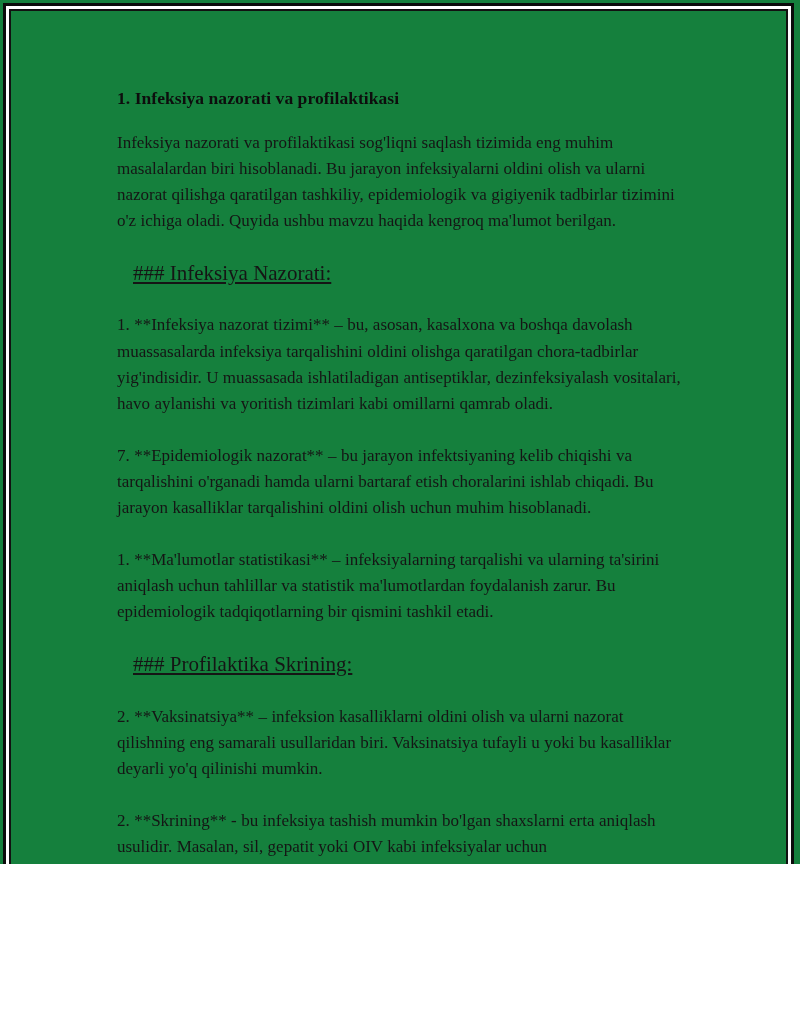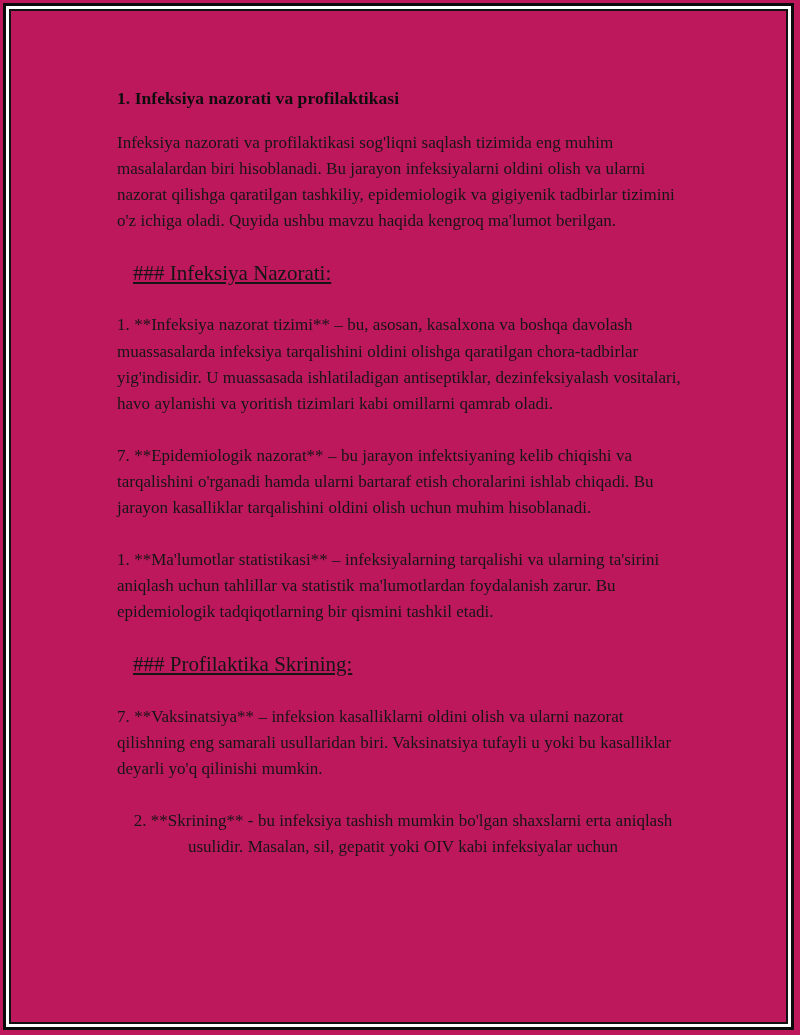--- a/index.html
+++ b/index.html
@@ -12,22 +12,22 @@
     height: 1035px;
     font-family: "Liberation Serif", "DejaVu Serif", serif;
     color: #141414;
     -webkit-font-smoothing: antialiased;
   }
 
   
   #page {
     position: relative;
     width: 800px;
-    height: 1035px;
-    background: #be185d;
+    height: 864px;
+    background: #15803d;
     box-sizing: border-box;
     overflow: hidden;
   }
   .frame-outer {
     position: absolute;
     left: 3px;
     top: 3px;
     width: 791px;
     height: 1027px;
     border: 3px solid #0b0b0b;
@@ -73,21 +73,21 @@
   }
 
   p.para {
     font-size: 17px;
     line-height: 26.1px;
     margin: 0 0 26px 0;
     text-align: left;
     color: #151515;
     word-spacing: 0.15px;
   }
-  p.para:last-child { margin-bottom: 13px; text-align: center; }
+  p.para:last-child { margin-bottom: 13px; }
 
   p.subheading {
     font-size: 21px;
     line-height: 26.1px;
     margin: 0 0 26px 16px;
     color: #151515;
     text-decoration: underline;
   }
 </style>
 </head>
@@ -101,18 +101,18 @@
 
   <div id="doc">
     <h1 class="doc-heading">1. Infeksiya nazorati va profilaktikasi</h1>
     <div id="blocks">
         <p class="para">Infeksiya nazorati va profilaktikasi sog'liqni saqlash tizimida eng muhim masalalardan biri hisoblanadi. Bu jarayon infeksiyalarni oldini olish va ularni nazorat qilishga qaratilgan tashkiliy, epidemiologik va gigiyenik tadbirlar tizimini o'z ichiga oladi. Quyida ushbu mavzu haqida kengroq ma'lumot berilgan.</p>
         <p class="subheading">### Infeksiya Nazorati:</p>
         <p class="para">1. **Infeksiya nazorat tizimi** – bu, asosan, kasalxona va boshqa davolash muassasalarda infeksiya tarqalishini oldini olishga qaratilgan chora-tadbirlar yig'indisidir. U muassasada ishlatiladigan antiseptiklar, dezinfeksiyalash vositalari, havo aylanishi va yoritish tizimlari kabi omillarni qamrab oladi.</p>
         <p class="para">7. **Epidemiologik nazorat** – bu jarayon infektsiyaning kelib chiqishi va tarqalishini o'rganadi hamda ularni bartaraf etish choralarini ishlab chiqadi. Bu jarayon kasalliklar tarqalishini oldini olish uchun muhim hisoblanadi.</p>
         <p class="para">1. **Ma'lumotlar statistikasi** – infeksiyalarning tarqalishi va ularning ta'sirini aniqlash uchun tahlillar va statistik ma'lumotlardan foydalanish zarur. Bu epidemiologik tadqiqotlarning bir qismini tashkil etadi.</p>
         <p class="subheading">### Profilaktika Skrining:</p>
-        <p class="para">7. **Vaksinatsiya** – infeksion kasalliklarni oldini olish va ularni nazorat qilishning eng samarali usullaridan biri. Vaksinatsiya tufayli u yoki bu kasalliklar deyarli yo'q qilinishi mumkin.</p>
+        <p class="para">2. **Vaksinatsiya** – infeksion kasalliklarni oldini olish va ularni nazorat qilishning eng samarali usullaridan biri. Vaksinatsiya tufayli u yoki bu kasalliklar deyarli yo'q qilinishi mumkin.</p>
         <p class="para">2. **Skrining** - bu infeksiya tashish mumkin bo'lgan shaxslarni erta aniqlash usulidir. Masalan, sil, gepatit yoki OIV kabi infeksiyalar uchun</p>
       </div>
   </div>
 
 </div>
 
 </body></html>

